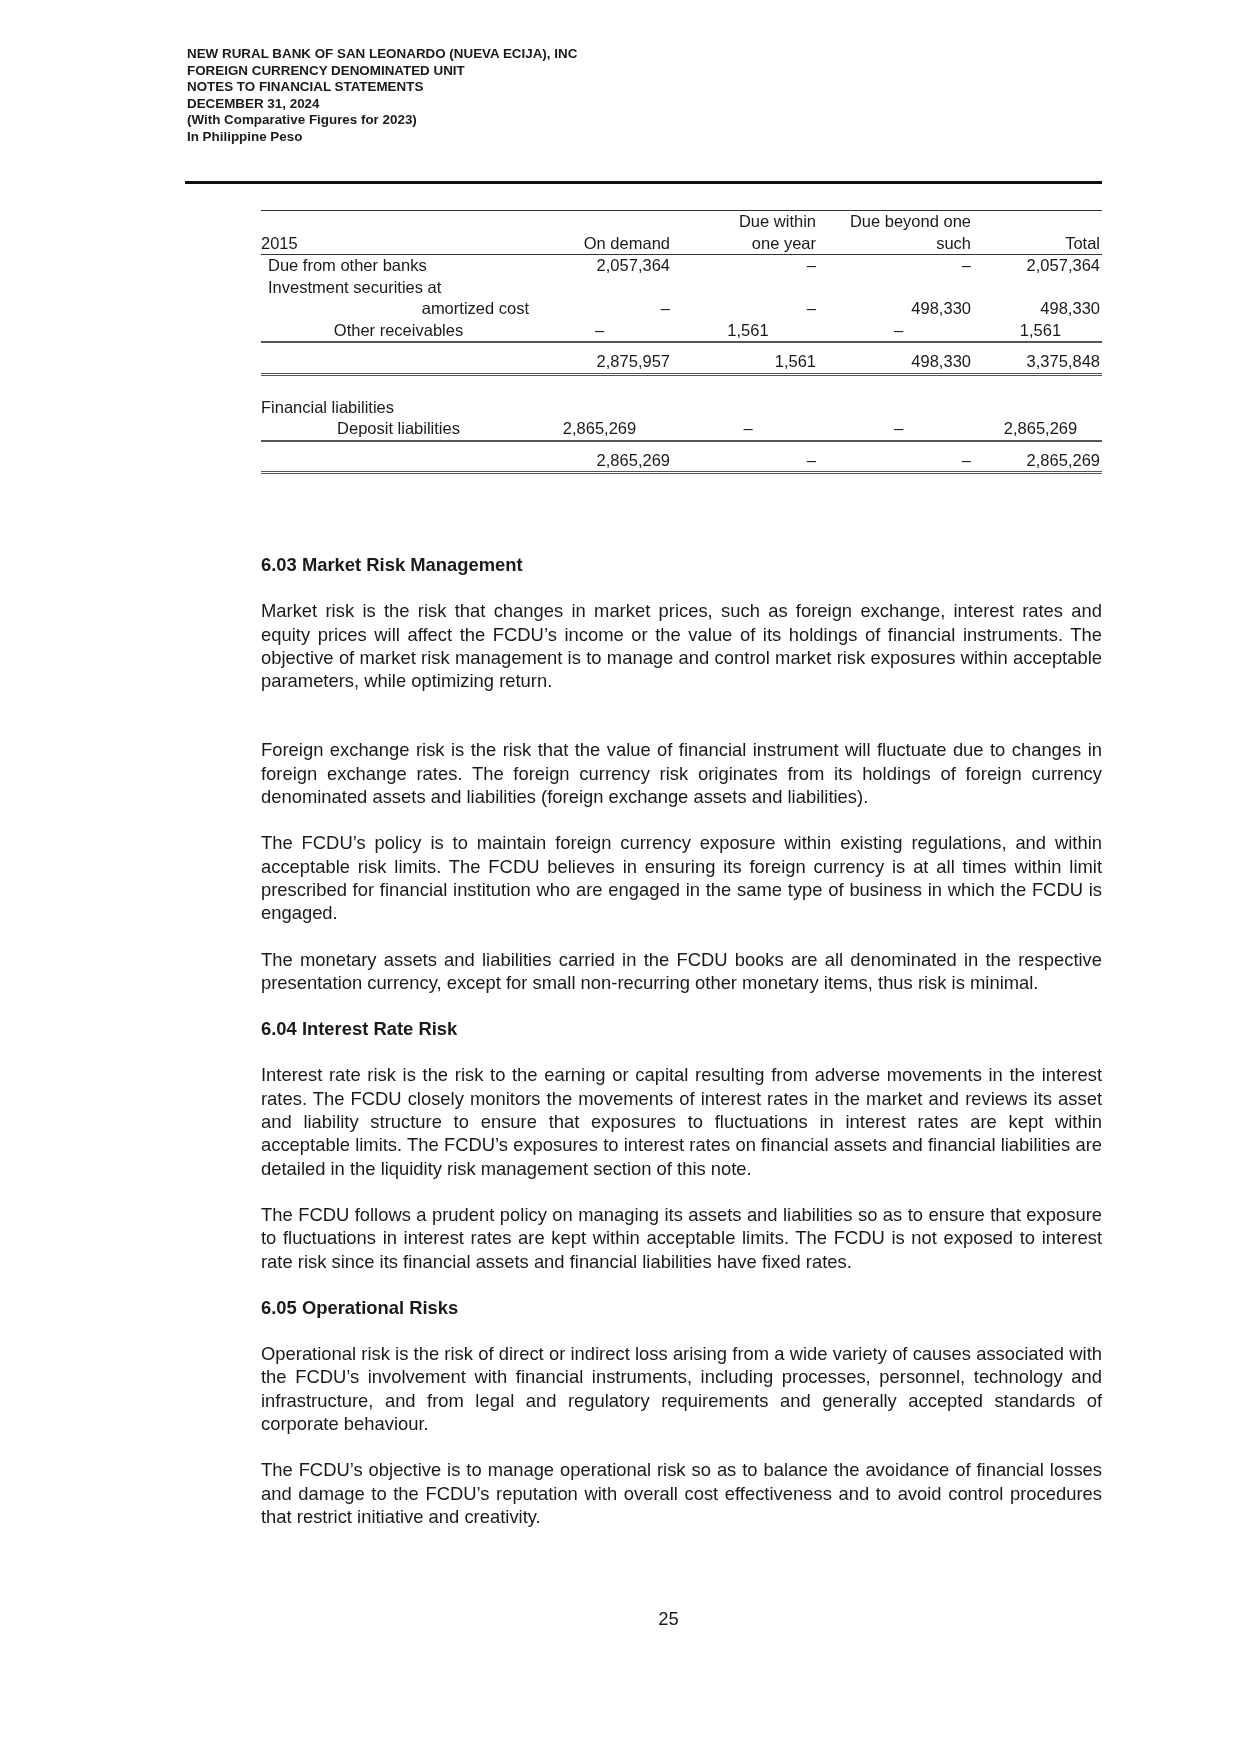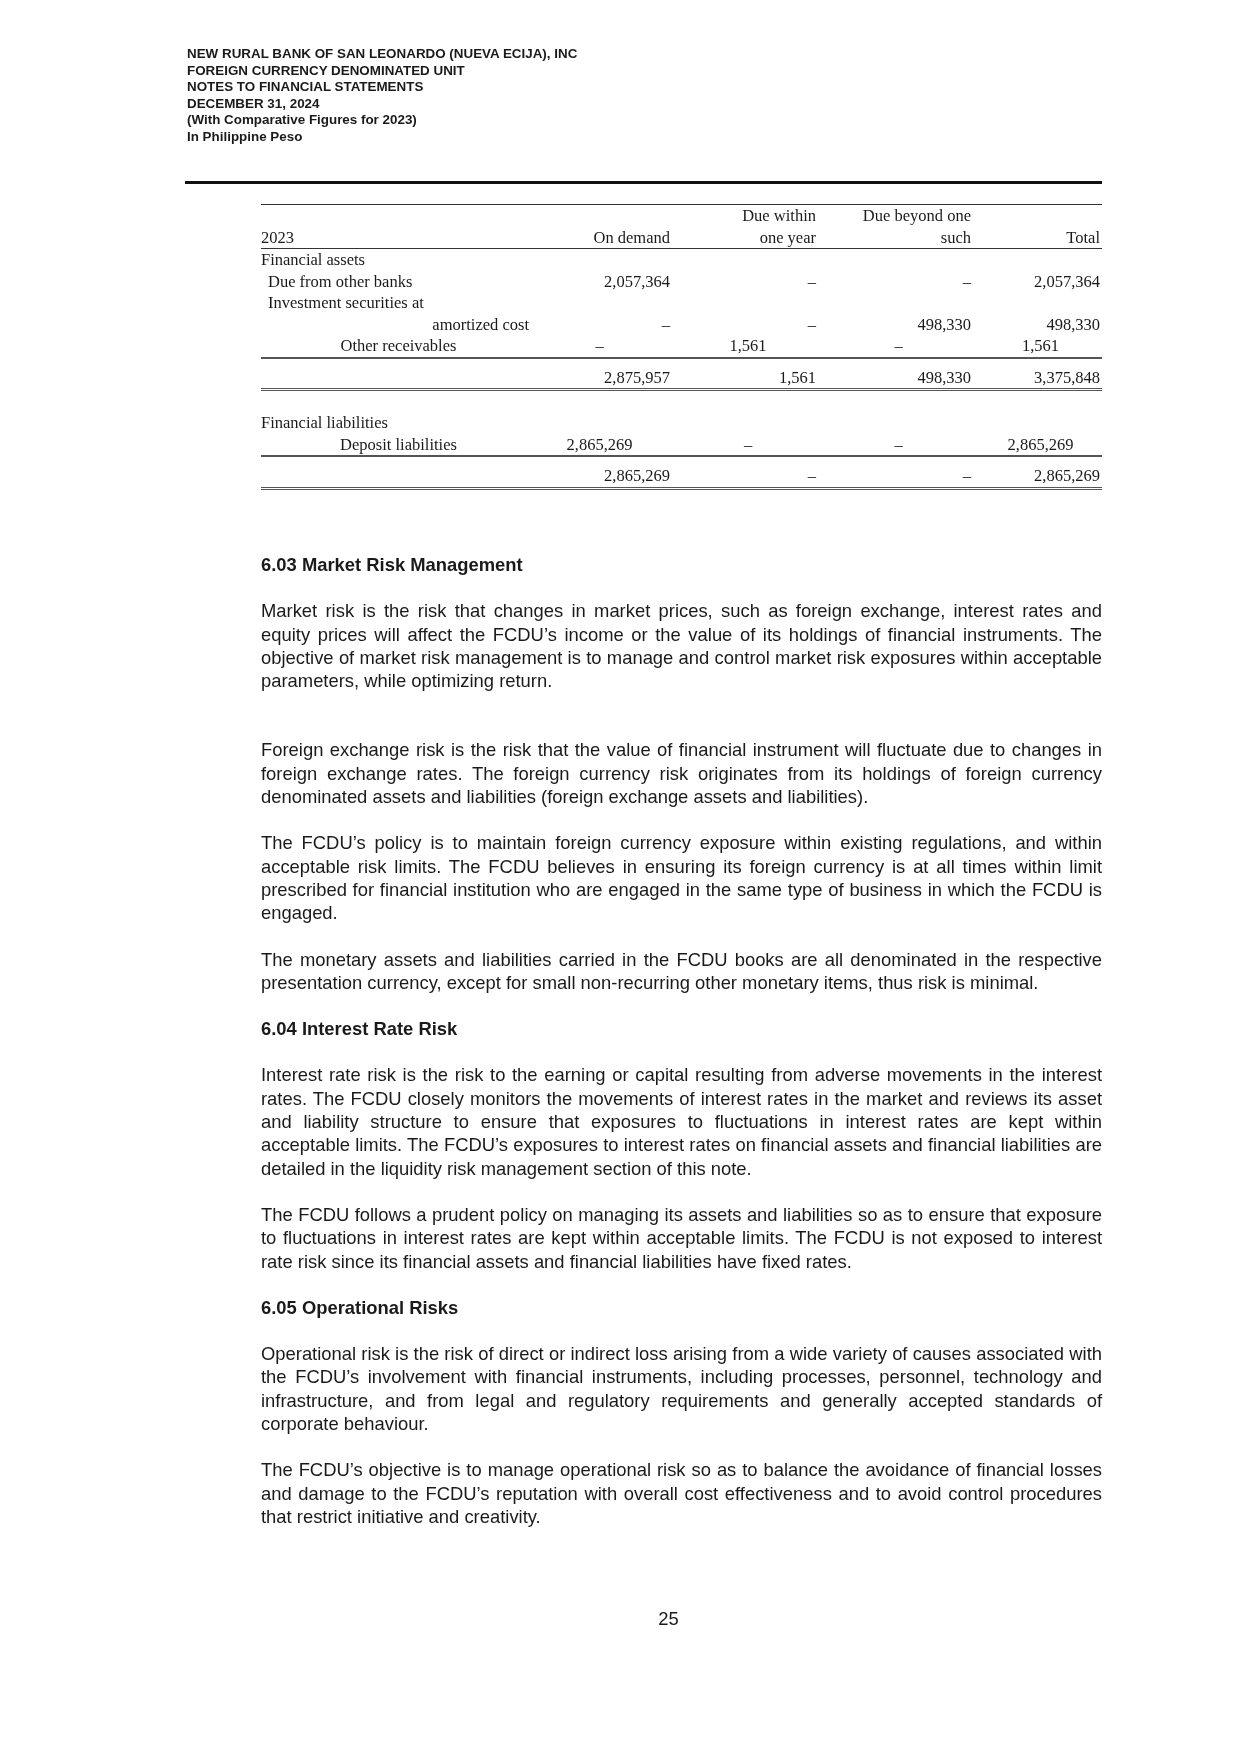--- a/index.html
+++ b/index.html
@@ -26,23 +26,22 @@
       position: absolute;
       left: 185px;
       top: 181px;
       width: 917px;
       height: 3px;
       background: #111;
     }
     .table-wrap {
       position: absolute;
       left: 261px;
-      top: 204px;
+      top: 210px;
       width: 841px;
-      font-family: Liberation Serif, serif;
     }
     .table-top-rule {
       height: 1px;
       background: #333;
       width: 100%;
     }
     table.fin {
       width: 100%;
       border-collapse: collapse;
       font-size: 16.5px;
@@ -127,30 +126,27 @@
     </colgroup>
     <tbody>
         <tr>
       <td></td>
       <td></td>
       <td class="num">Due within</td>
       <td class="num">Due beyond one</td>
       <td></td>
     </tr>
     <tr class="head-row">
-      <td class="lbl">2023</td>
+      <td class="lbl">2015</td>
       <td class="num">On demand</td>
       <td class="num">one year</td>
       <td class="num">such</td>
       <td class="num-last">Total</td>
     </tr>
     <tr>
-      <td class="lbl" colspan="5">Financial assets</td>
-    </tr>
-    <tr>
       <td class="lbl ind">Due from other banks</td>
       <td class="num">2,057,364</td>
       <td class="num">–</td>
       <td class="num">–</td>
       <td class="num-last">2,057,364</td>
     </tr>
     <tr>
       <td class="lbl ind" colspan="5">Investment securities at</td>
     </tr>
     <tr>

